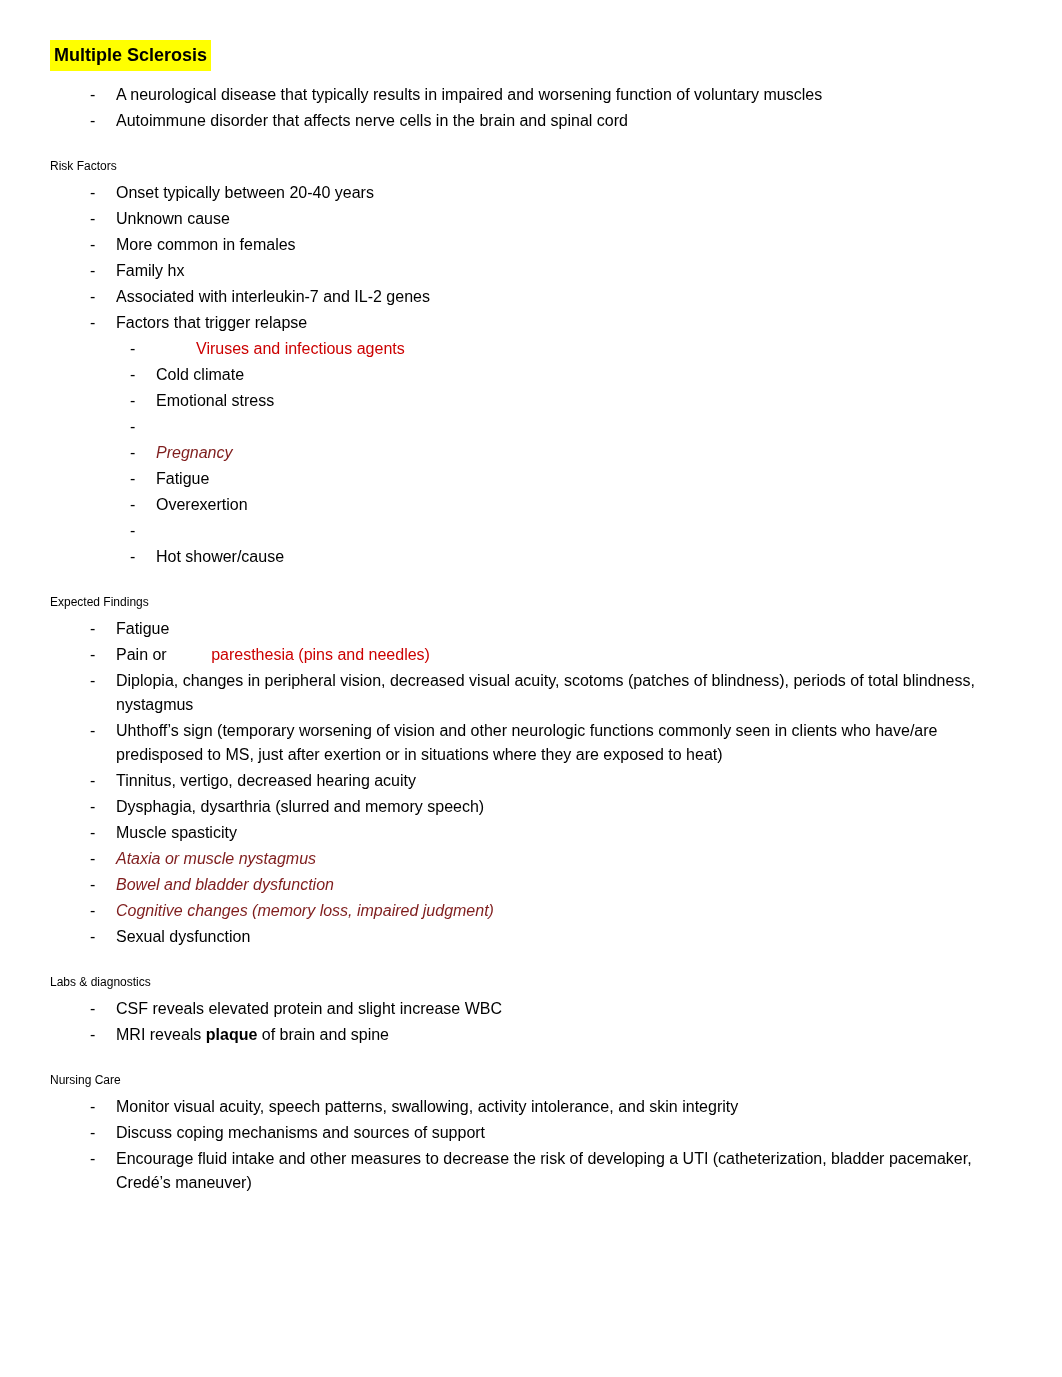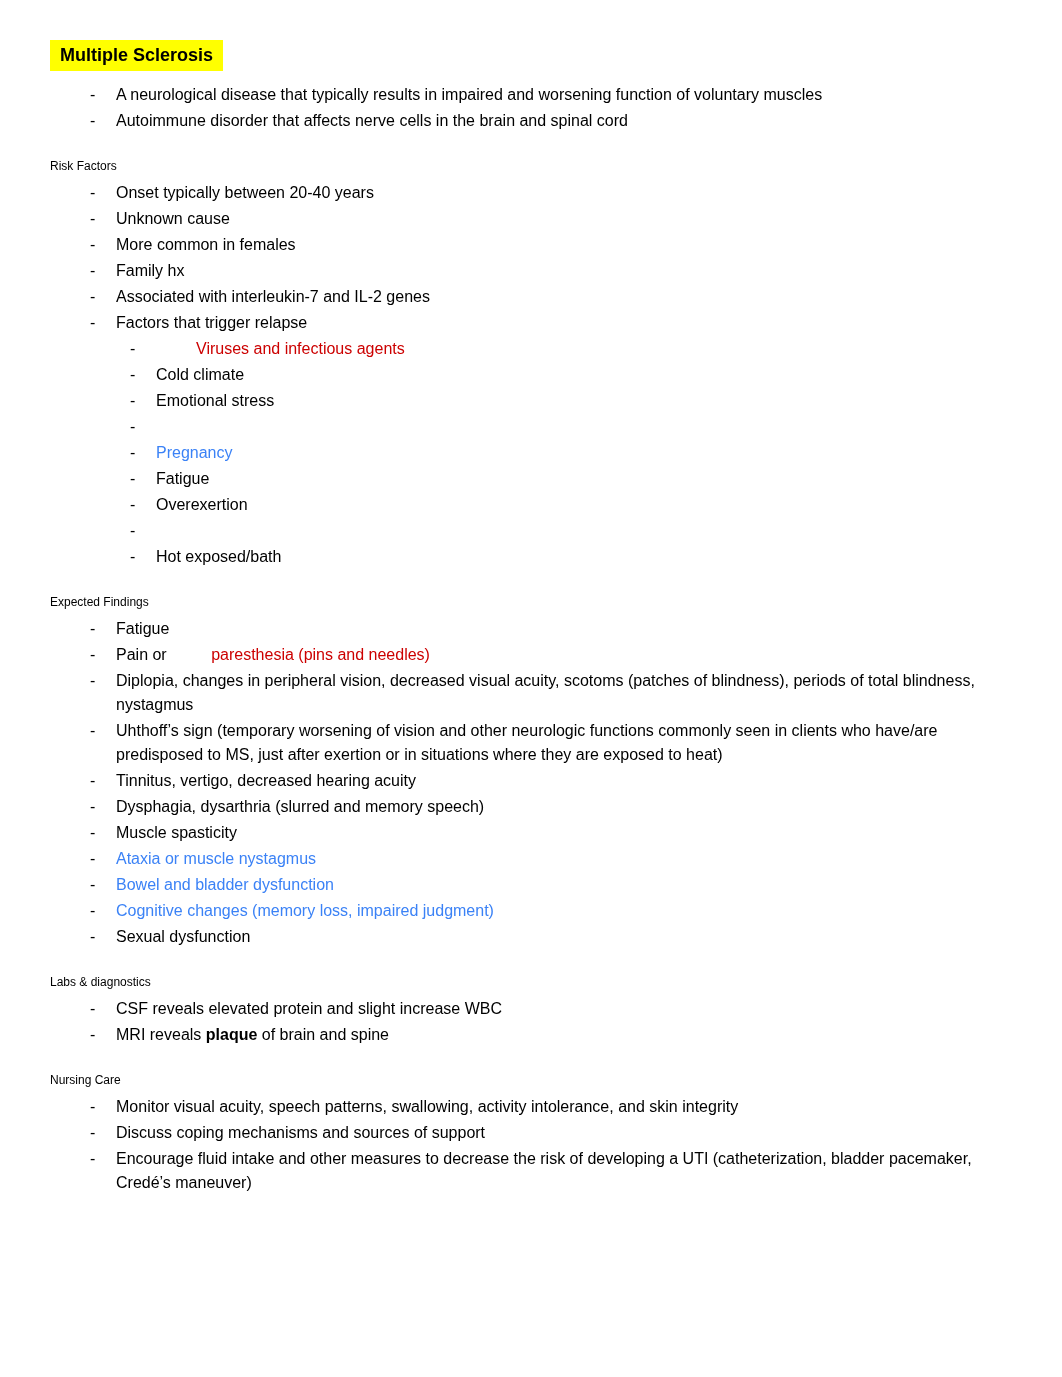--- a/index.html
+++ b/index.html
@@ -15,21 +15,21 @@
       padding: 40px 50px;
       max-width: 1062px;
       line-height: 1.5;
     }
     .title {
       display: inline-block;
       background-color: #ffff00;
       font-weight: bold;
       font-size: 18px;
       margin-bottom: 12px;
-      padding: 2px 10px;
+      padding: 2px 4px;
     }
     .section-title {
       font-size: 12px;
       font-weight: normal;
       margin-top: 24px;
       margin-bottom: 6px;
     }
     .bullet-list {
       list-style: none;
       padding: 0;
@@ -61,21 +61,21 @@
       padding-left: 80px;
     }
     .sub-list li .dash {
       min-width: 20px;
       margin-right: 6px;
     }
     .sub-list li .text {
       flex: 1;
     }
     .red { color: #cc0000; margin-left: 40px; }
-    .purple { color: #3b82f6; }
+    .purple { color: #7f1d1d; font-style: italic; }
     .intro-list {
       list-style: none;
       padding: 0;
       margin: 0 0 10px 0;
     }
     .intro-list li {
       display: flex;
       align-items: flex-start;
       margin-bottom: 2px;
       padding-left: 40px;
@@ -160,21 +160,21 @@
   </li>
   <li>
     <span class="dash">-</span>
     <span class="text">Overexertion</span>
   </li>
   <li>
     <span class="dash">-</span>
   </li>
   <li>
     <span class="dash">-</span>
-    <span class="text">Hot exposed/bath</span>
+    <span class="text">Hot shower/cause</span>
   </li>
 </ul>
 
 
 <div class="section-title">Expected Findings</div>
 <ul class="bullet-list">
   <li>
     <span class="dash">-</span>
     <span class="text">Fatigue</span>
   </li>

